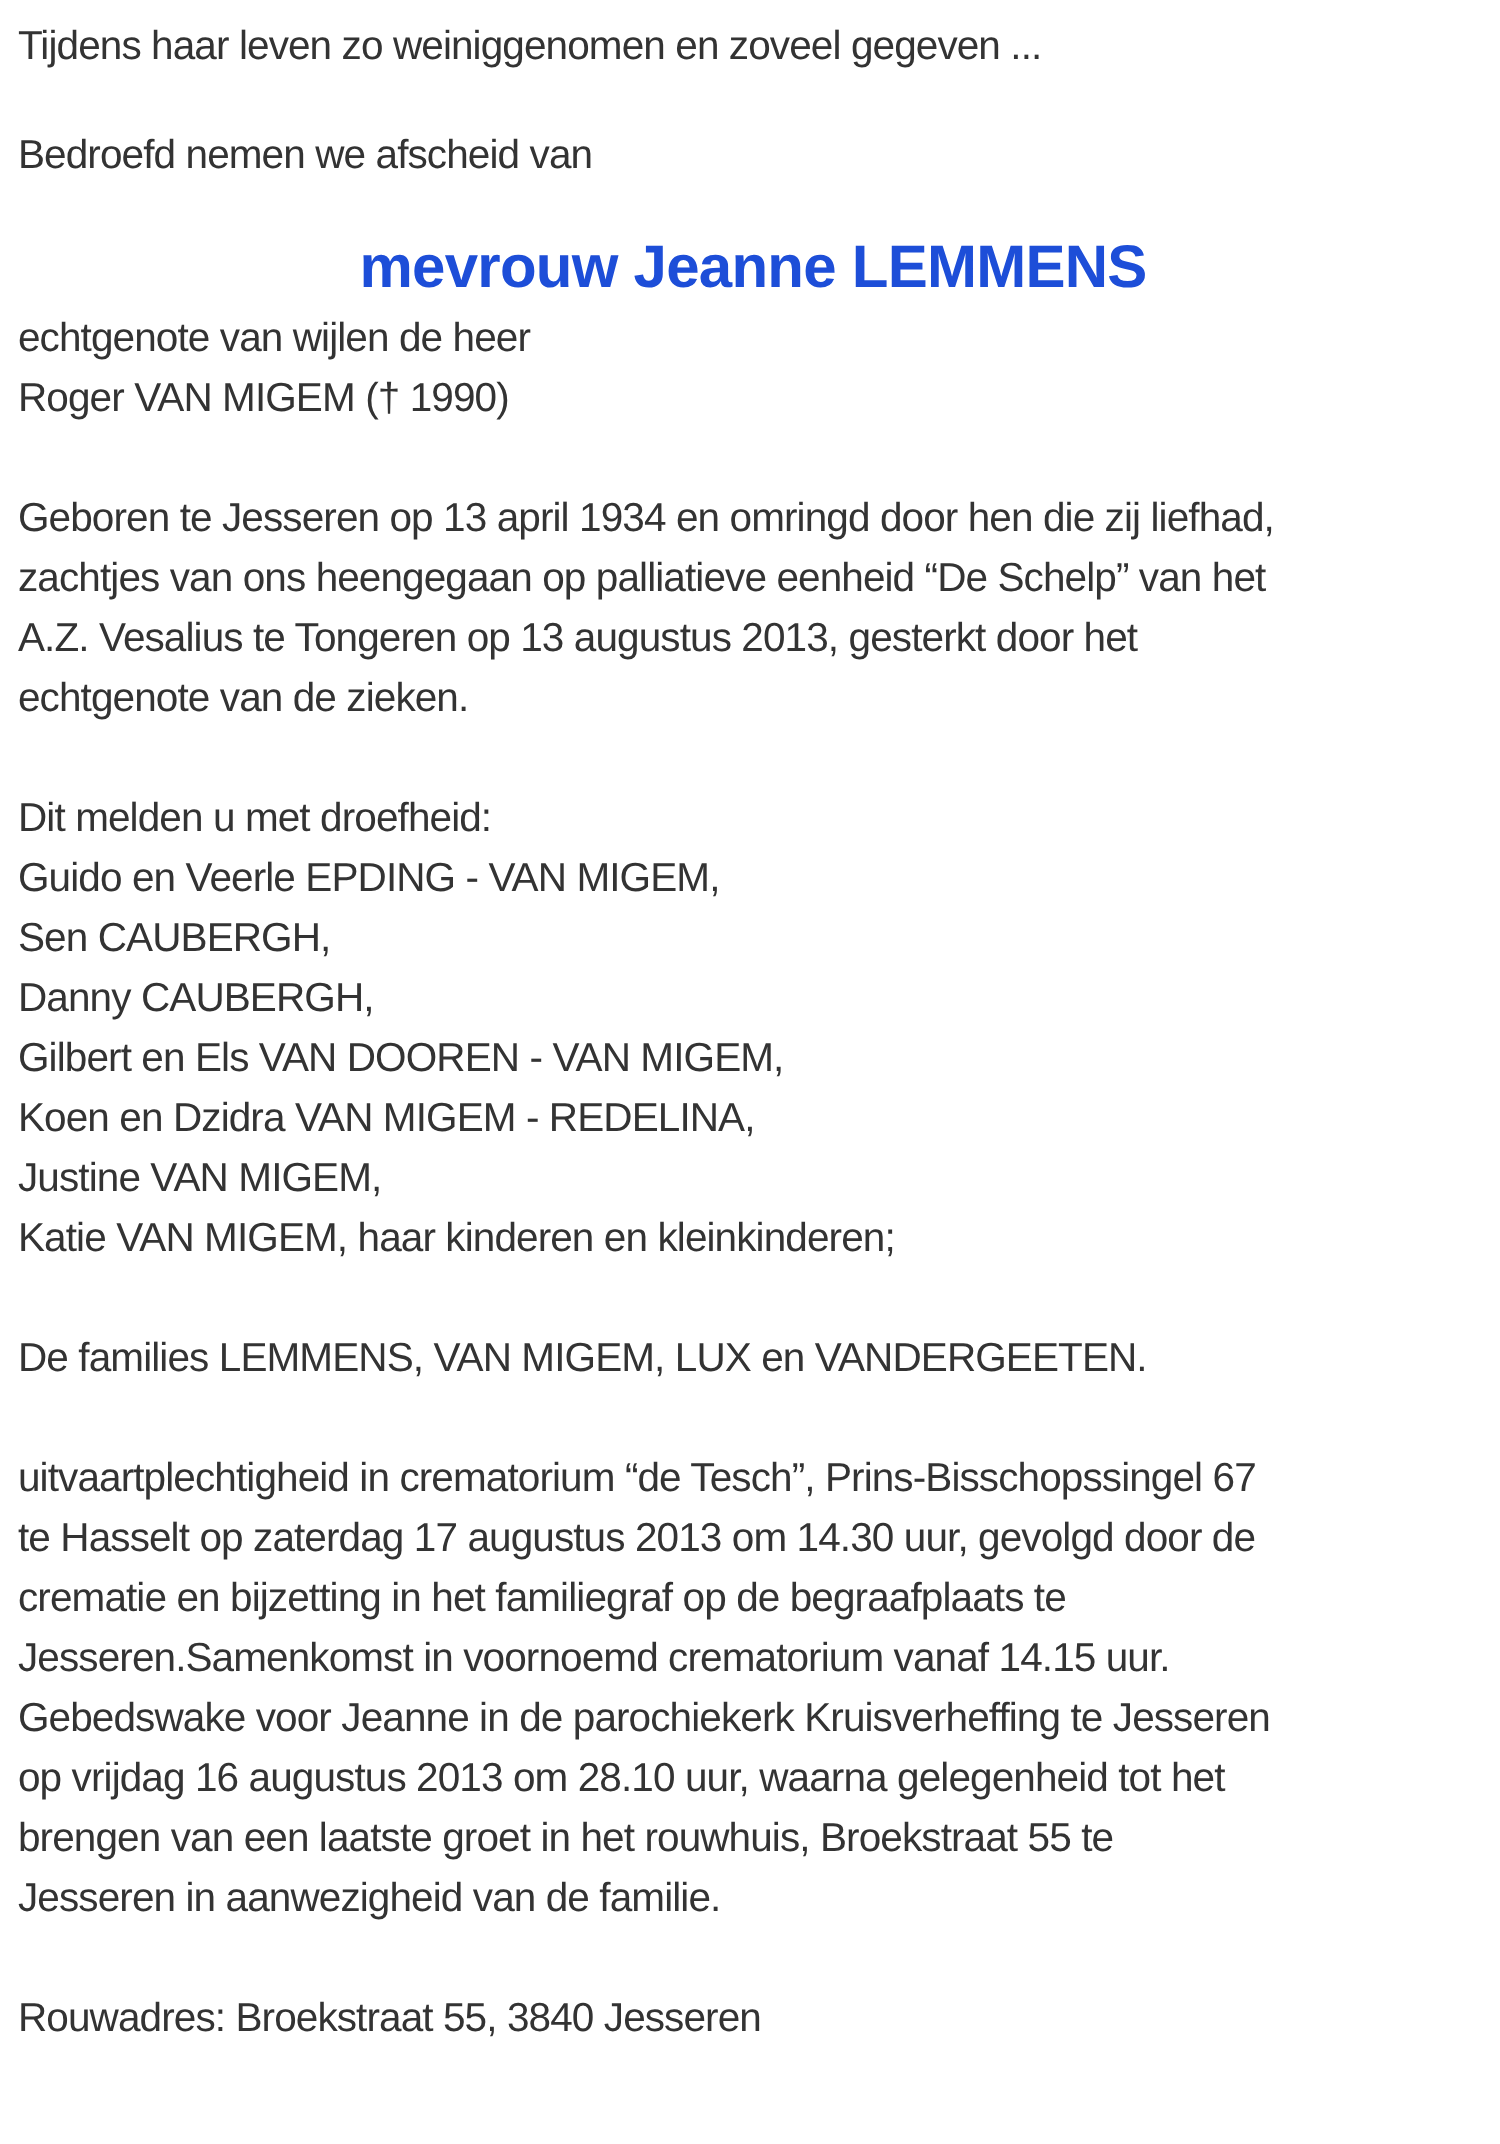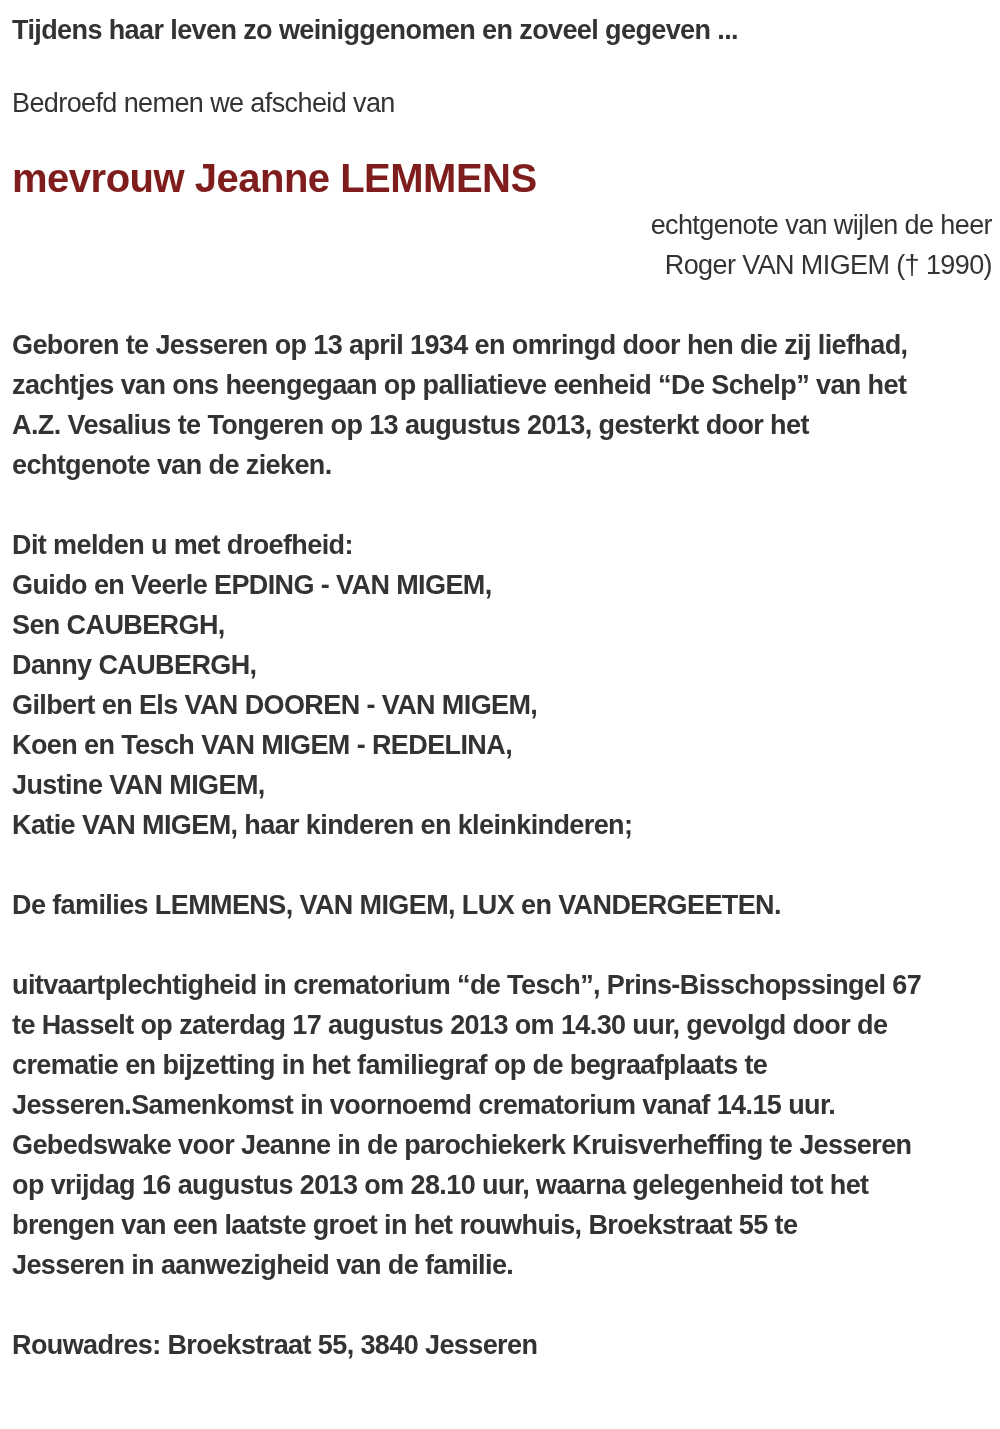--- a/index.html
+++ b/index.html
@@ -20,33 +20,34 @@
     color: #333333;
     font-family: "Liberation Sans", "DejaVu Sans", sans-serif;
     font-stretch: condensed;
     letter-spacing: -0.6px;
   }
   .line {
     font-size: 27px;
     line-height: 40px;
     white-space: nowrap;
   }
-  .para { margin: 0 0 40px 0; font-weight: bold; }
+  .para { margin: 0 0 40px 0; }
   .para-tight { margin: 0; }
   .epigraph { margin: 0 0 33px 0; }
   h1.deceased-name {
     margin: 28px 0 0 0;
     font-size: 40px;
     line-height: 54px;
     font-weight: 700;
-    color: #7f1d1d;
+    color: #1d4ed8;
     letter-spacing: -0.5px;
     white-space: nowrap;
+    text-align: center;
   }
-  .spouse-block { margin: 0 0 40px 0; text-align: right; }
+  .spouse-block { margin: 0 0 40px 0; }
 </style>
 </head>
 <body>
 
 <div class="page">
 
   <div class="para epigraph">
     <div class="line">Tijdens haar leven zo weiniggenomen en zoveel gegeven ...</div>
   </div>
 
@@ -67,21 +68,21 @@
     <div class="line">A.Z. Vesalius te Tongeren op 13 augustus 2013, gesterkt door het</div>
     <div class="line">echtgenote van de zieken.</div>
   </div>
 
   <div class="para">
     <div class="line">Dit melden u met droefheid:</div>
     <div class="line">Guido en Veerle EPDING - VAN MIGEM,</div>
     <div class="line">Sen CAUBERGH,</div>
     <div class="line">Danny CAUBERGH,</div>
     <div class="line">Gilbert en Els VAN DOOREN - VAN MIGEM,</div>
-    <div class="line">Koen en Tesch VAN MIGEM - REDELINA,</div>
+    <div class="line">Koen en Dzidra VAN MIGEM - REDELINA,</div>
     <div class="line">Justine VAN MIGEM,</div>
     <div class="line">Katie VAN MIGEM, haar kinderen en kleinkinderen;</div>
   </div>
 
   <div class="para">
     <div class="line">De families LEMMENS, VAN MIGEM, LUX en VANDERGEETEN.</div>
   </div>
 
   <div class="para">
     <div class="line">uitvaartplechtigheid in crematorium “de Tesch”, Prins-Bisschopssingel 67</div>

